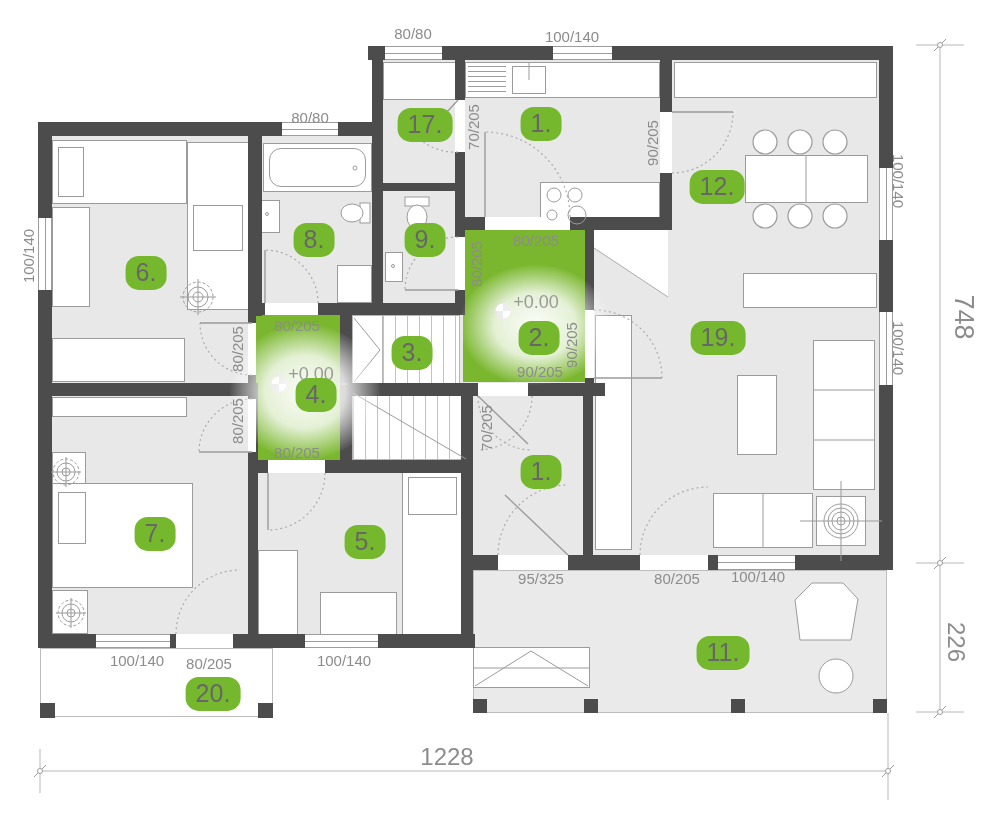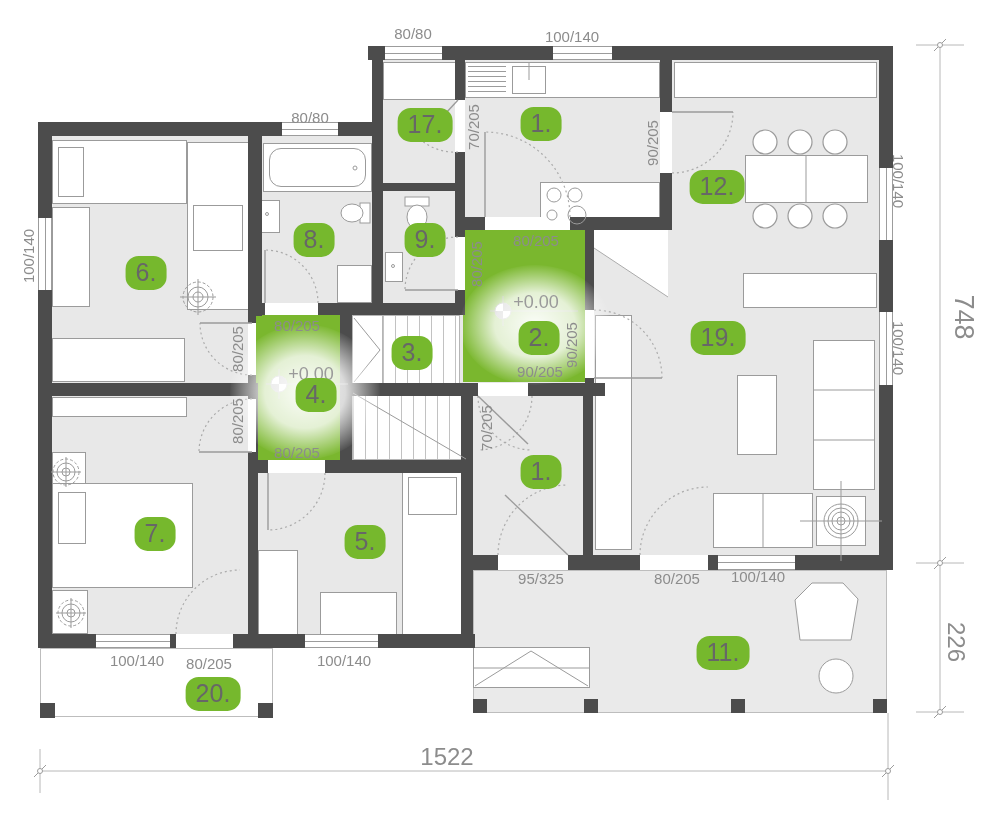--- a/index.html
+++ b/index.html
@@ -322,21 +322,21 @@
   <div class="dim rn" style="left:237px;top:349px;">80/205</div>
   <div class="dim rn" style="left:237px;top:421px;">80/205</div>
   <div class="dim rn" style="left:486px;top:428px;">70/205</div>
   <div class="dim" style="left:541px;top:578px;">95/325</div>
   <div class="dim" style="left:677px;top:578px;">80/205</div>
   <div class="dim" style="left:758px;top:576px;">100/140</div>
   <div class="dim" style="left:137px;top:660px;">100/140</div>
   <div class="dim" style="left:209px;top:663px;">80/205</div>
   <div class="dim" style="left:344px;top:660px;">100/140</div>
 
-  <div class="dim big" style="left:447px;top:757px;">1522</div>
+  <div class="dim big" style="left:447px;top:757px;">1228</div>
   <div class="dim big rp" style="left:963px;top:317px;font-size:27px;">748</div>
   <div class="dim big rp" style="left:956px;top:642px;">226</div>
 
   <div class="badge" style="left:541px;top:472px;">1.</div>
   <div class="badge" style="left:539px;top:338px;">2.</div>
   <div class="badge" style="left:412px;top:353px;">3.</div>
   <div class="badge" style="left:316px;top:395px;">4.</div>
   <div class="badge" style="left:365px;top:542px;">5.</div>
   <div class="badge" style="left:146px;top:273px;">6.</div>
   <div class="badge" style="left:155px;top:534px;">7.</div>

